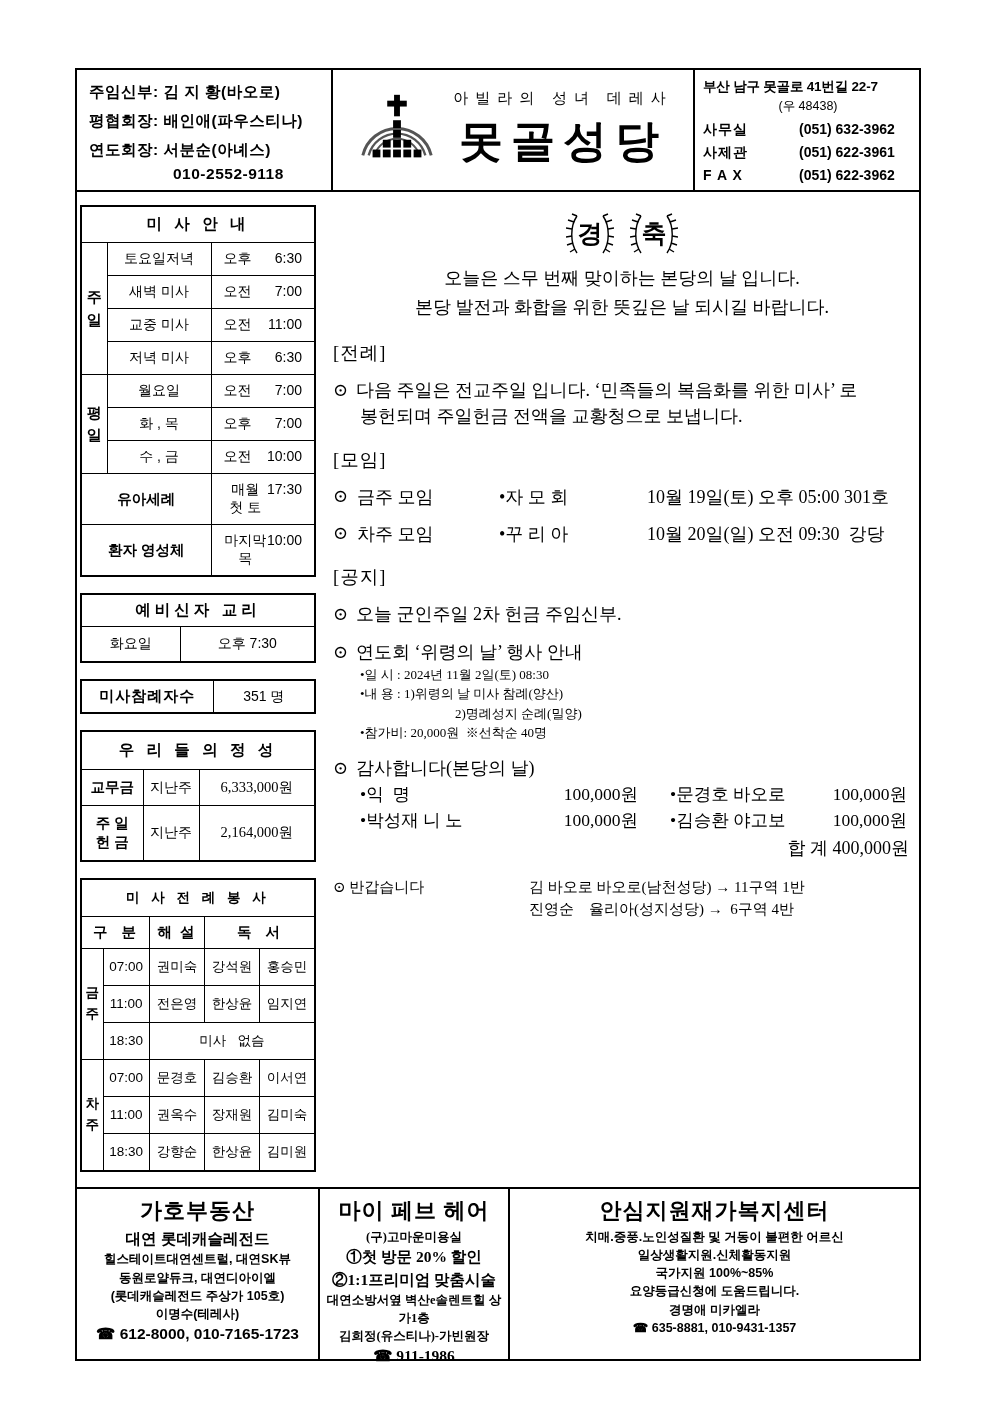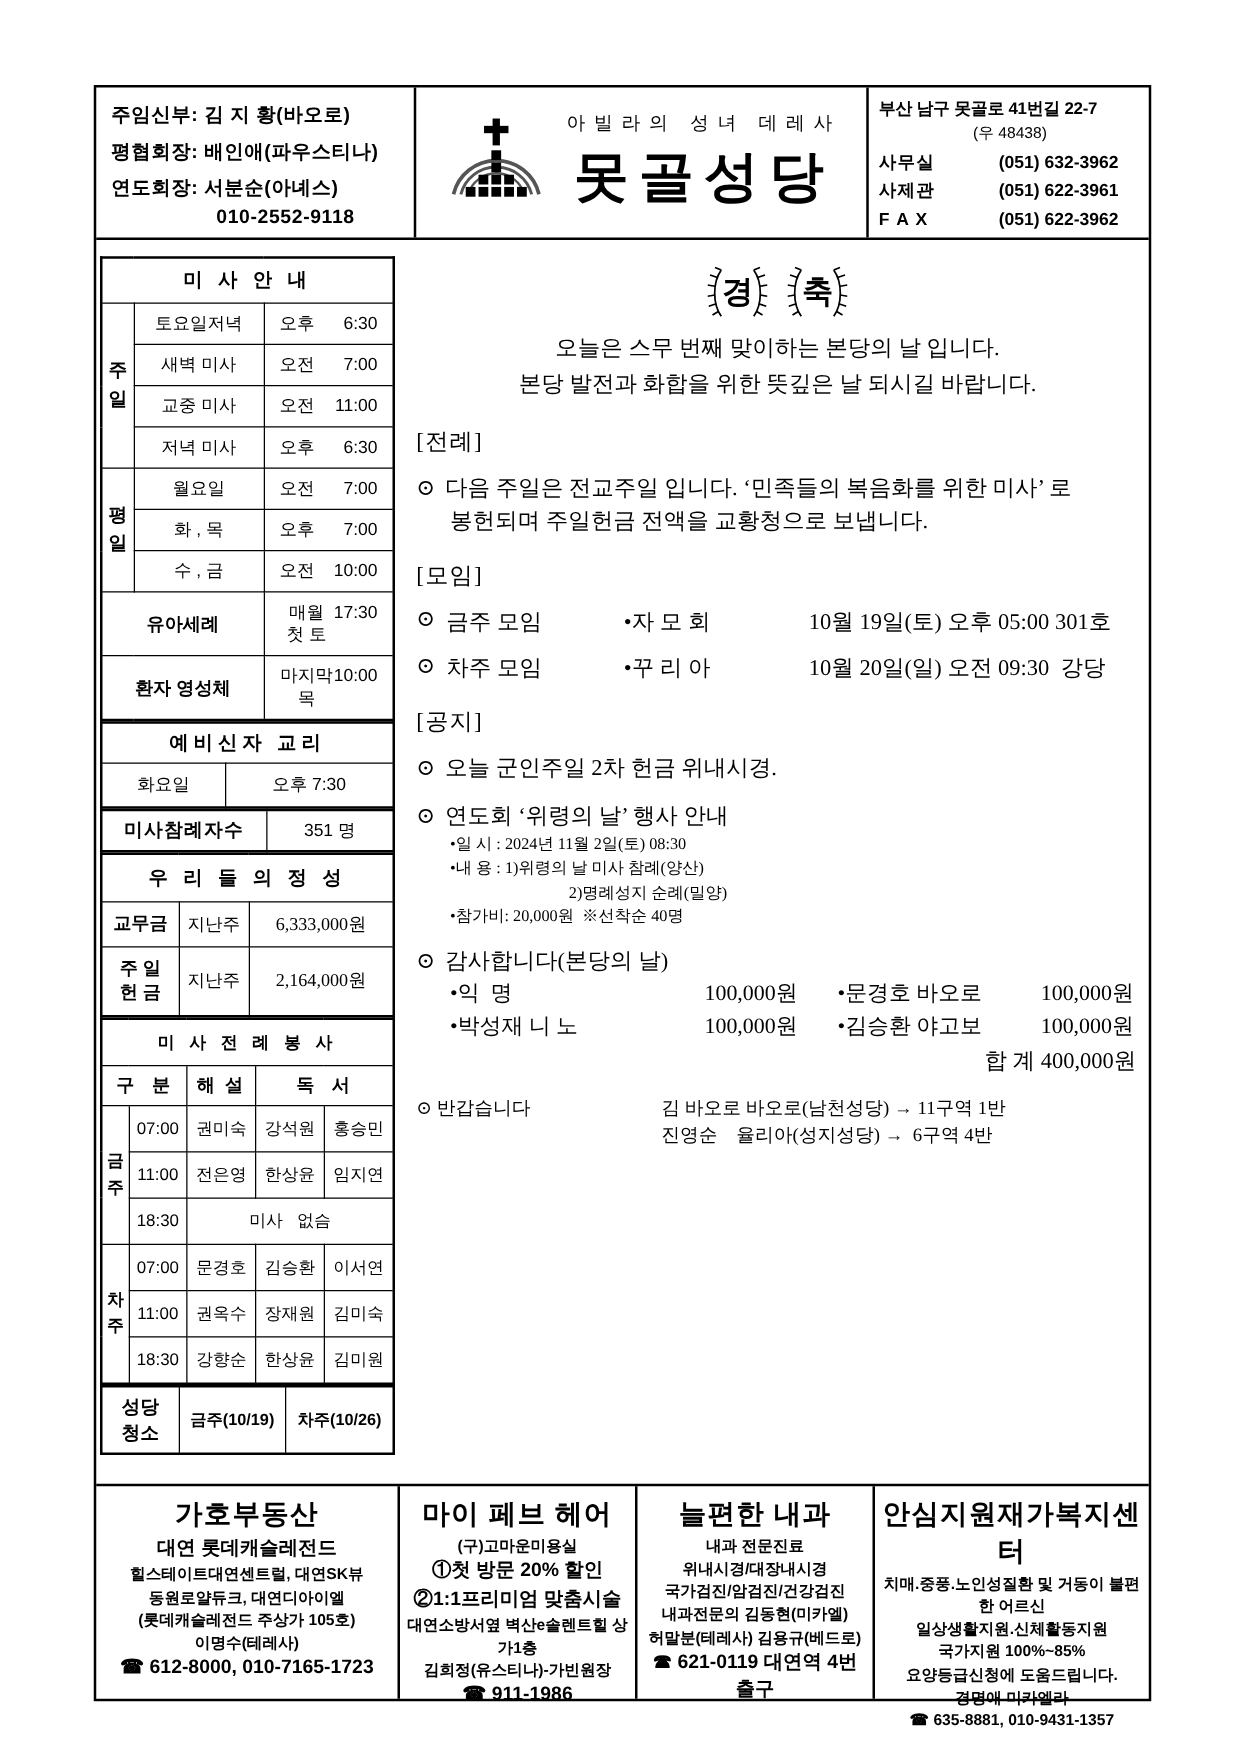--- a/index.html
+++ b/index.html
@@ -23,21 +23,21 @@
   .hdr-addr { font-size: 13.5px; font-weight: bold; letter-spacing: -0.2px; }
   .hdr-postal { font-size: 12.5px; text-align: center; margin: 2px 0 6px; }
   .hdr-phone { display: flex; font-size: 14px; font-weight: bold; margin-bottom: 5px; gap: 32px; }
   .hdr-phone .pl { width: 64px; letter-spacing: 1px; }
 
   
   .content { flex: 1; display: flex; overflow: hidden; }
   .sidebar { width: 246px; padding: 13px 7px 0 3px; }
   .main { flex: 1; padding: 20px 8px 0 10px; }
 
-  table { width: 100%; border-collapse: collapse; border: 2px solid #000; margin-bottom: 0; font-family: "Liberation Sans",sans-serif; }
+  table { width: 100%; border-collapse: collapse; border: 2px solid #000; margin-bottom: 16px; font-family: "Liberation Sans",sans-serif; }
   td { border: 1px solid #000; text-align: center; padding: 5px 2px; font-size: 14px; }
   td.ttl { font-weight: bold; font-size: 15.5px; letter-spacing: 4px; padding: 5px 16px; }
   td.vlabel { width: 26px; font-weight: bold; font-size: 15px; line-height: 1.5; }
   td.namec { width: 104px; }
   .tcell { display: flex; justify-content: space-between; padding: 0 10px; }
   td.blabel { font-weight: bold; font-size: 14.5px; }
   .mass td { padding: 7px 2px; }
 
   .att td { padding: 6px 2px; }
   .att .al { font-weight: bold; font-size: 15px; width: 132px; letter-spacing: 1px; }
@@ -70,21 +70,21 @@
   .notice-sub.indent2 { padding-left: 122px; }
   .thanks-grid { display: grid; grid-template-columns: 160px 122px 170px auto; font-size: 17.5px; line-height: 1.5; padding-left: 27px; }
   .thanks-grid .amt { text-align: right; padding-right: 4px; }
   .thanks-total { font-size: 18px; text-align: right; padding-right: 2px; margin-top: 2px; }
   .welcome { display: grid; grid-template-columns: 196px auto; font-size: 15px; line-height: 1.5; margin-top: 16px; }
 
   
   .ads { height: 172px; display: flex; border-top: 2px solid #000; font-family: "Liberation Sans",sans-serif; }
   .ad { border-right: 2px solid #000; padding: 7px 3px 2px; text-align: center; font-weight: bold; }
   .ad:last-child { border-right: none; }
-  .ad1 { width: 243px; } .ad2 { width: 190px; } .ad3 { width: 190px; } .ad4 { flex: 1; }
+  .ad1 { width: 243px; } .ad2 { width: 190px; font-family: Liberation Serif, serif; } .ad3 { width: 190px; } .ad4 { flex: 1; }
   .ad-title { font-size: 22px; letter-spacing: 1px; margin-bottom: 2px; }
   .ad-line { font-size: 12.5px; line-height: 1.45; }
   .ad-line.big { font-size: 15.5px; }
 </style>
 </head>
 <body>
 
 <div class="frame">
 
   <div class="hdr">
@@ -385,21 +385,21 @@
       <div class="moim-row">
         <span class="bu" data-bind="main.bullet">⊙</span>
         <span data-bind="main.sec2.r2.label">차주 모임</span>
         <span data-bind="main.sec2.r2.group">•꾸 리 아</span>
         <span data-bind="main.sec2.r2.when">10월 20일(일) 오전 09:30  강당</span>
       </div>
 
       <div class="sec-h" data-bind="main.sec3.h">[공지]</div>
       <div class="bullet-row">
         <span class="bu" data-bind="main.bullet">⊙</span>
-        <span data-bind="main.sec3.i1">오늘 군인주일 2차 헌금 위내시경.</span>
+        <span data-bind="main.sec3.i1">오늘 군인주일 2차 헌금 주임신부.</span>
       </div>
       <div class="bullet-row">
         <span class="bu" data-bind="main.bullet">⊙</span>
         <span data-bind="main.sec3.i2t">연도회 ‘위령의 날’ 행사 안내</span>
       </div>
       <div class="notice-sub" data-bind="main.sec3.i2a">•일 시 : 2024년 11월 2일(토) 08:30</div>
       <div class="notice-sub" data-bind="main.sec3.i2b">•내 용 : 1)위령의 날 미사 참례(양산)</div>
       <div class="notice-sub indent2" data-bind="main.sec3.i2c">2)명례성지 순례(밀양)</div>
       <div class="notice-sub" data-bind="main.sec3.i2d">•참가비: 20,000원  ※선착순 40명</div>
 
@@ -442,29 +442,20 @@
     </div>
     <div class="ad ad2">
       <div class="ad-title" data-bind="ads.1.title">마이 페브 헤어</div>
       <div class="ad-line" data-bind="ads.1.lines.0">(구)고마운미용실</div>
       <div class="ad-line big" data-bind="ads.1.lines.1">①첫 방문 20% 할인</div>
       <div class="ad-line big" data-bind="ads.1.lines.2">②1:1프리미엄 맞춤시술</div>
       <div class="ad-line" data-bind="ads.1.lines.3">대연소방서옆 벽산e솔렌트힐 상가1층</div>
       <div class="ad-line" data-bind="ads.1.lines.4">김희정(유스티나)-가빈원장</div>
       <div class="ad-line big" data-bind="ads.1.lines.5">☎ 911-1986</div>
     </div>
-    <div class="ad ad3">
-      <div class="ad-title" data-bind="ads.2.title">늘편한 내과</div>
-      <div class="ad-line" data-bind="ads.2.lines.0">내과 전문진료</div>
-      <div class="ad-line" data-bind="ads.2.lines.1">위내시경/대장내시경</div>
-      <div class="ad-line" data-bind="ads.2.lines.2">국가검진/암검진/건강검진</div>
-      <div class="ad-line" data-bind="ads.2.lines.3">내과전문의 김동현(미카엘)</div>
-      <div class="ad-line" data-bind="ads.2.lines.4">허말분(테레사) 김용규(베드로)</div>
-      <div class="ad-line big" data-bind="ads.2.lines.5">☎ 621-0119 대연역 4번 출구</div>
-    </div>
     <div class="ad ad4">
       <div class="ad-title" data-bind="ads.3.title">안심지원재가복지센터</div>
       <div class="ad-line" data-bind="ads.3.lines.0">치매.중풍.노인성질환 및 거동이 불편한 어르신</div>
       <div class="ad-line" data-bind="ads.3.lines.1">일상생활지원.신체활동지원</div>
       <div class="ad-line" data-bind="ads.3.lines.2">국가지원 100%~85%</div>
       <div class="ad-line" data-bind="ads.3.lines.3">요양등급신청에 도움드립니다.</div>
       <div class="ad-line" data-bind="ads.3.lines.4">경명애 미카엘라</div>
       <div class="ad-line" data-bind="ads.3.lines.5">☎ 635-8881, 010-9431-1357</div>
     </div>
   </div>

